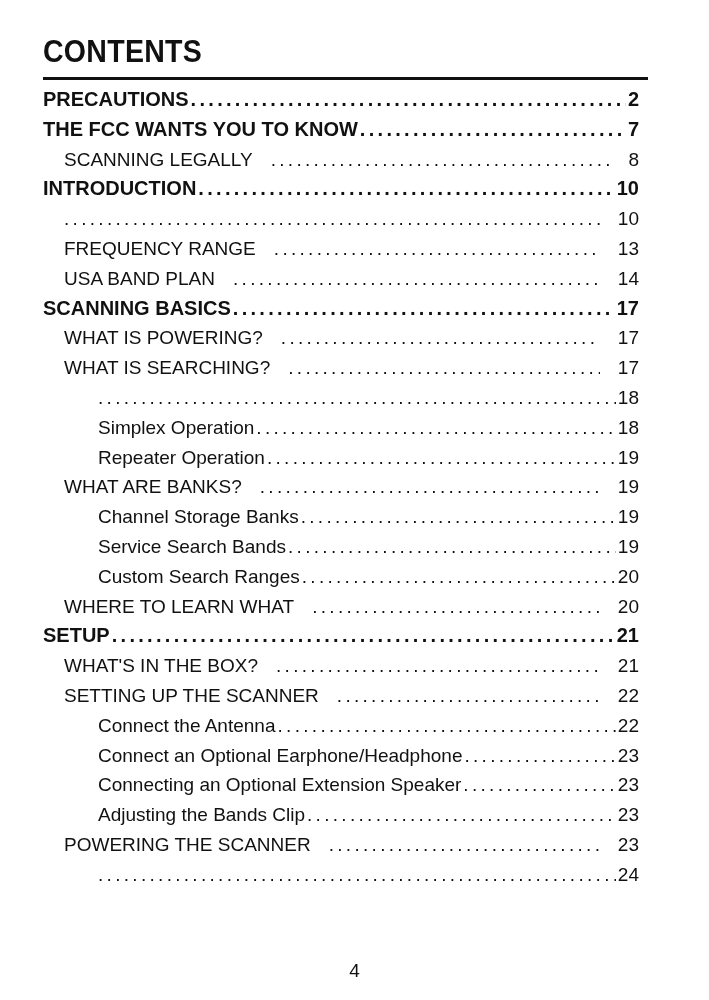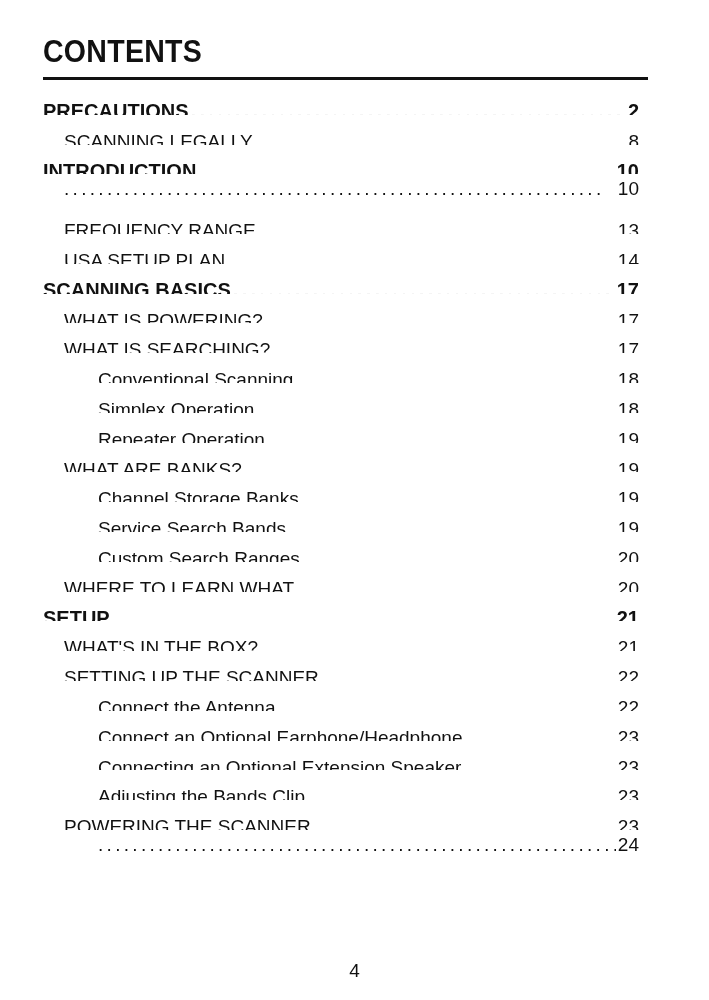--- a/index.html
+++ b/index.html
@@ -1,21 +1,21 @@
 <!DOCTYPE html>
 <html><head>
 <meta charset="utf-8">
 <style>
   html, body { margin:0; padding:0; background:#ffffff; }
   body { width:709px; height:1000px; position:relative; overflow:hidden; color:#111; font-family:"Liberation Sans", sans-serif; }
   .title { position:absolute; left:43px; top:34px; font-size:31px; font-weight:bold; letter-spacing:0.3px; transform:scaleX(0.92); transform-origin:left; }
   .rule { position:absolute; left:43px; top:77px; width:605px; height:3px; background:#111; }
   .toc { position:absolute; left:43px; top:85px; width:596px; }
   .row { display:flex; align-items:baseline; height:29.8px; line-height:29.8px; white-space:nowrap; overflow:hidden; }
-  .row .label { flex:0 0 auto; padding-right:2px;margin-top:12px; }
+  .row .label { flex:0 0 auto; padding-right:2px; }
   .row .dots { flex:1 1 auto; overflow:hidden; letter-spacing:3.3px; }
   .row .dots::before { content:"............................................................................................................................................."; }
   .row .page { flex:0 0 auto; padding-left:2px; text-align:right; }
   .l1 { font-size:20px; font-weight:bold; }
   .l1 .label { transform-origin:left; }
   .l2 { font-size:19px; font-weight:normal; padding-left:21px;gap:16px; }
   .l3 { font-size:19px; font-weight:normal; padding-left:55px; }
   .page-num { position:absolute; left:0; width:709px; top:960px; text-align:center; font-size:19px; }
 </style>
 </head>
@@ -23,61 +23,65 @@
 
 <div class="title">CONTENTS</div>
 <div class="rule"></div>
 
 <div class="toc">
   <div class="row l1">
       <span class="label">PRECAUTIONS</span>
       <span class="dots"></span>
       <span class="page">2</span>
     </div>
+  <div class="row l1">
+      <span class="label">THE FCC WANTS YOU TO KNOW</span>
+      <span class="dots"></span>
+      <span class="page">7</span>
+    </div>
   <div class="row l2">
       <span class="label">SCANNING LEGALLY</span>
       <span class="dots"></span>
       <span class="page">8</span>
     </div>
   <div class="row l1">
       <span class="label">INTRODUCTION</span>
       <span class="dots"></span>
       <span class="page">10</span>
     </div>
   <div class="row l2">
       <span class="dots"></span>
       <span class="page">10</span>
     </div>
   <div class="row l2">
       <span class="label">FREQUENCY RANGE</span>
       <span class="dots"></span>
       <span class="page">13</span>
     </div>
   <div class="row l2">
-      <span class="label">USA SETUP PLAN</span>
+      <span class="label">USA BAND PLAN</span>
       <span class="dots"></span>
       <span class="page">14</span>
     </div>
   <div class="row l1">
       <span class="label">SCANNING BASICS</span>
       <span class="dots"></span>
       <span class="page">17</span>
     </div>
   <div class="row l2">
       <span class="label">WHAT IS POWERING?</span>
       <span class="dots"></span>
       <span class="page">17</span>
     </div>
   <div class="row l2">
       <span class="label">WHAT IS SEARCHING?</span>
       <span class="dots"></span>
       <span class="page">17</span>
     </div>
   <div class="row l3">
-      <span class="label">Conventional Scanning</span>
       <span class="dots"></span>
       <span class="page">18</span>
     </div>
   <div class="row l3">
       <span class="label">Simplex Operation</span>
       <span class="dots"></span>
       <span class="page">18</span>
     </div>
   <div class="row l3">
       <span class="label">Repeater Operation</span>

